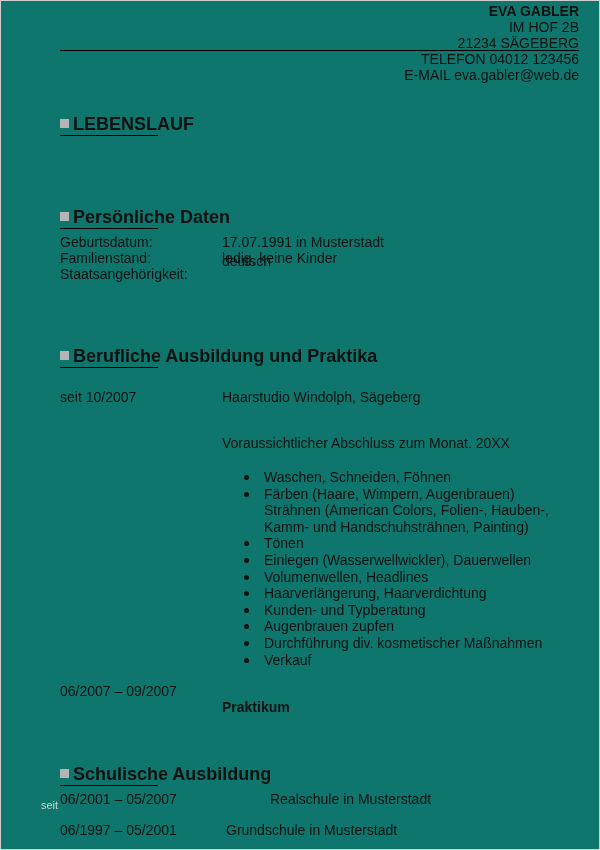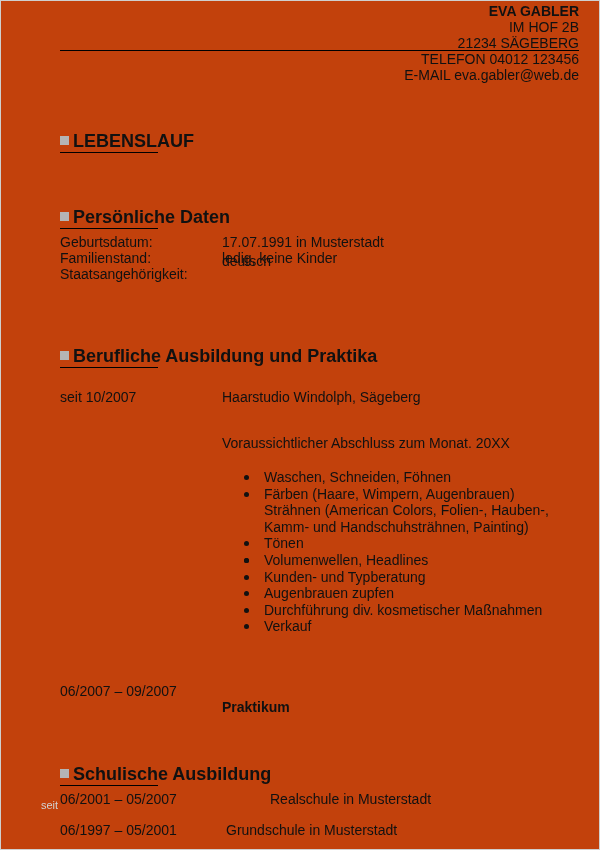--- a/index.html
+++ b/index.html
@@ -12,21 +12,21 @@
     }
     body {
       font-family: "Liberation Sans", sans-serif;
       color: #111111;
     }
     .page {
       position: absolute;
       left: 0; top: 0;
       width: 598px;
       height: 848px;
-      background: #c2410c;
+      background: #0f766e;
       border: 1px solid #cfcfcf;
     }
 
     
     .hdr-line {
       position: absolute;
       right: 20px;
       text-align: right;
       font-size: 14px;
       line-height: 16px;
@@ -117,21 +117,21 @@
 
 <div class="page">
 
   <div class="hdr-line hdr-name" style="top:2px;">EVA GABLER</div>
   <div class="hdr-line" style="top:18px;">IM HOF 2B</div>
   <div class="hdr-line" style="top:34px;">21234 SÄGEBERG</div>
   <div class="hdr-rule"></div>
   <div class="hdr-line" style="top:50px;">TELEFON  04012 123456</div>
   <div class="hdr-line" style="top:66px;">E-MAIL  eva.gabler@web.de</div>
 
-  <div class="section-heading" style="top:129px;">
+  <div class="section-heading" style="top:112px;">
     <span class="sq"></span><span>LEBENSLAUF</span>
     <div class="uline"></div>
   </div>
 
   <div class="section-heading" style="top:205px;">
     <span class="sq"></span><span>Persönliche Daten</span>
     <div class="uline"></div>
   </div>
 
   <div class="txt" style="left:59px; top:233px;">Geburtsdatum:</div>
@@ -149,22 +149,23 @@
   <div class="txt" style="left:59px; top:388px;">seit 10/2007</div>
   <div class="txt" style="left:221px; top:388px;">Haarstudio Windolph, Sägeberg</div>
   <div class="txt" style="left:221px; top:434px;">Voraussichtlicher Abschluss zum Monat. 20XX</div>
 
   <ul class="bullets">
     <li><span class="dot"></span><span>Waschen,  Schneiden,  Föhnen</span></li>
     <li><span class="dot"></span><span>Färben (Haare, Wimpern, Augenbrauen)</span></li>
     <li class="cont"><span>Strähnen (American Colors, Folien-, Hauben-,</span></li>
     <li class="cont"><span>Kamm- und Handschuhsträhnen, Painting)</span></li>
     <li><span class="dot"></span><span>Tönen</span></li>
-    <li><span class="dot"></span></li>
+    <li><span class="dot"></span><span>Einlegen (Wasserwellwickler), Dauerwellen</span></li>
     <li><span class="dot"></span><span>Volumenwellen, Headlines</span></li>
+    <li><span class="dot"></span><span>Haarverlängerung, Haarverdichtung</span></li>
     <li><span class="dot"></span><span>Kunden- und Typberatung</span></li>
     <li><span class="dot"></span><span>Augenbrauen zupfen</span></li>
     <li><span class="dot"></span><span>Durchführung div. kosmetischer Maßnahmen</span></li>
     <li><span class="dot"></span><span>Verkauf</span></li>
   </ul>
 
   <div class="txt" style="left:59px; top:682px;">06/2007 – 09/2007</div>
   <div class="txt bold" style="left:221px; top:698px;">Praktikum</div>
 
   <div class="section-heading" style="top:762px;">

